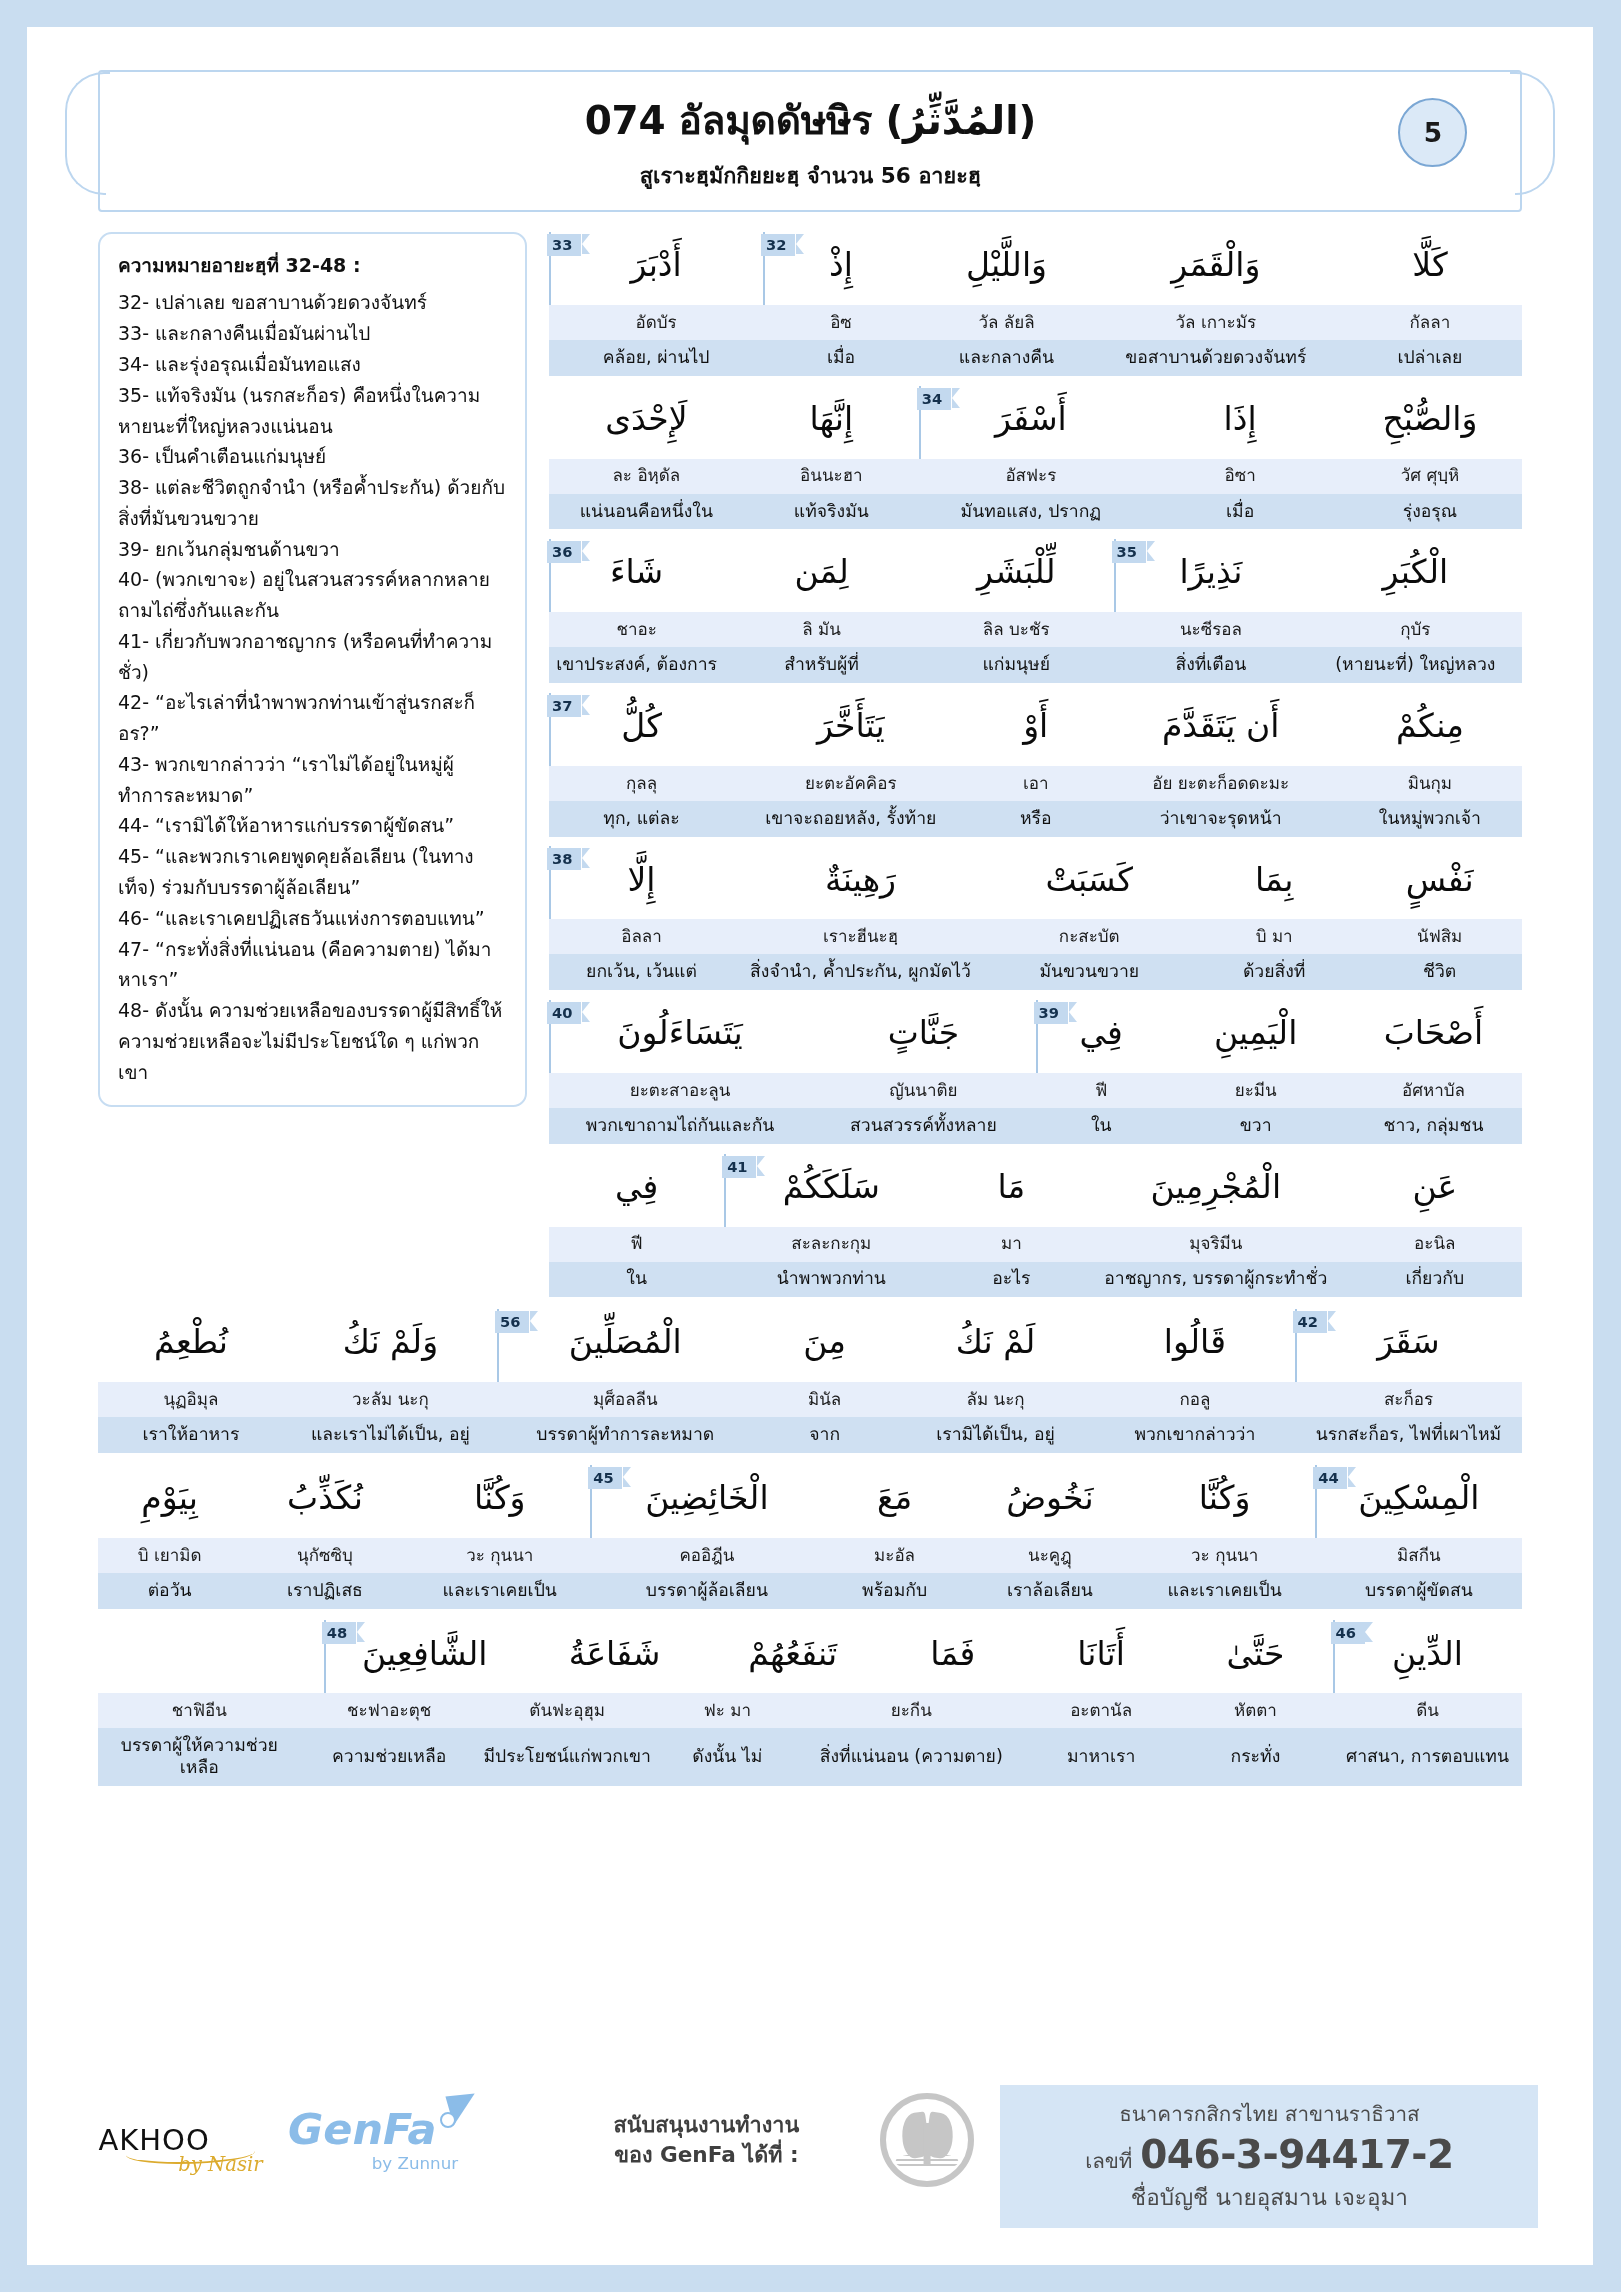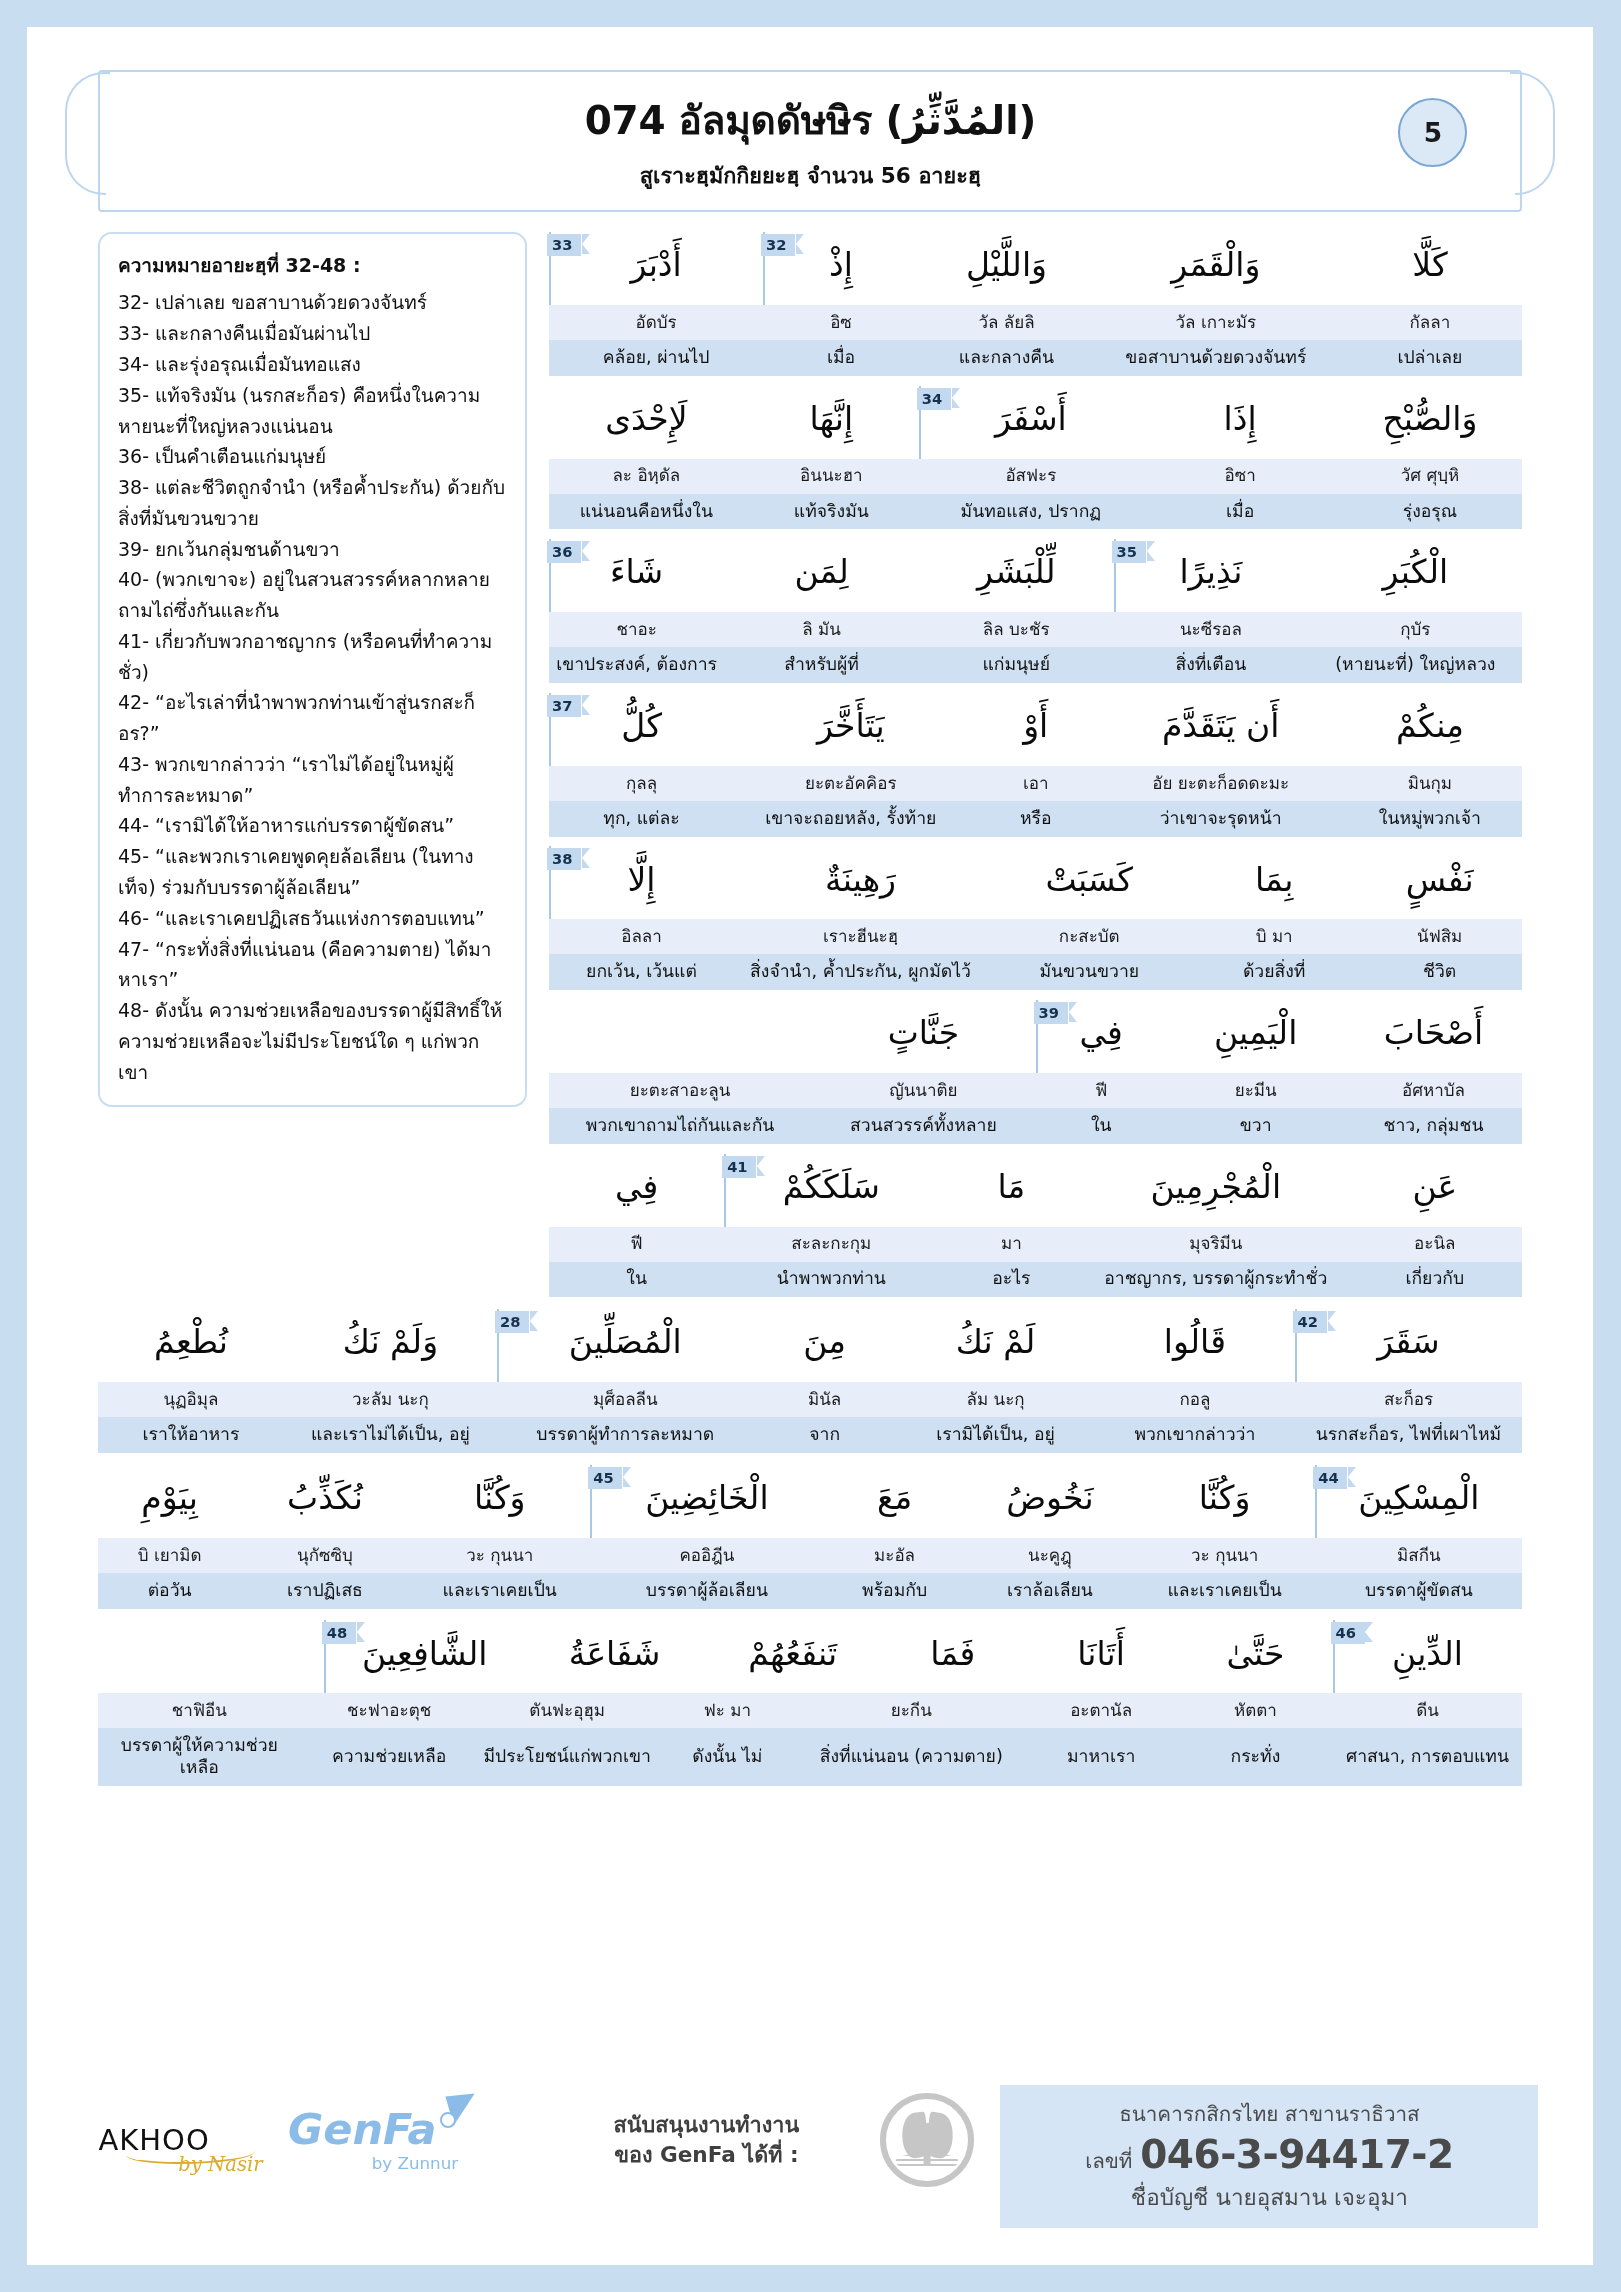--- a/index.html
+++ b/index.html
@@ -502,20 +502,21 @@
               <div class="cell cell-mn" style="flex: 0 0 26%;">สิ่งจำนำ, ค้ำประกัน, ผูกมัดไว้</div>
               <div class="cell cell-mn" style="flex: 0 0 19%;">ยกเว้น, เว้นแต่</div>
             </div>
           </div>
           <div class="wrow">
             <div class="wrow-arabic">
               <div class="cell cell-ar divider-host" style="flex: 0 0 18.2692%;">أَصْحَابَ</div>
               <div class="cell cell-ar divider-host" style="flex: 0 0 18.2692%;">الْيَمِينِ</div>
               <div class="cell cell-ar divider-host" style="flex: 0 0 13.4615%;">فِي<div class="ayah-rule"></div><div class="ayah-flag">39</div></div>
               <div class="cell cell-ar divider-host" style="flex: 0 0 23.0769%;">جَنَّاتٍ</div>
+              <div class="cell cell-ar divider-host" style="flex: 0 0 26.9231%;">يَتَسَاءَلُونَ<div class="ayah-rule"></div><div class="ayah-flag">40</div></div>
             </div>
             <div class="wrow-trans">
               <div class="cell cell-tr" style="flex: 0 0 18.2692%;">อัศหาบัล</div>
               <div class="cell cell-tr" style="flex: 0 0 18.2692%;">ยะมีน</div>
               <div class="cell cell-tr" style="flex: 0 0 13.4615%;">ฟี</div>
               <div class="cell cell-tr" style="flex: 0 0 23.0769%;">ญันนาติย</div>
               <div class="cell cell-tr" style="flex: 0 0 26.9231%;">ยะตะสาอะลูน</div>
             </div>
             <div class="wrow-mean">
               <div class="cell cell-mn" style="flex: 0 0 18.2692%;">ชาว, กลุ่มชน</div>
@@ -551,21 +552,21 @@
         </div>
     </div>
 
     <div class="wide-tables" id="wide-tables">
         <div class="wrow">
           <div class="wrow-arabic">
             <div class="cell cell-ar divider-host" style="flex: 0 0 16%;">سَقَرَ<div class="ayah-rule"></div><div class="ayah-flag">42</div></div>
             <div class="cell cell-ar divider-host" style="flex: 0 0 14%;">قَالُوا</div>
             <div class="cell cell-ar divider-host" style="flex: 0 0 14%;">لَمْ نَكُ</div>
             <div class="cell cell-ar divider-host" style="flex: 0 0 10%;">مِنَ</div>
-            <div class="cell cell-ar divider-host" style="flex: 0 0 18%;">الْمُصَلِّينَ<div class="ayah-rule"></div><div class="ayah-flag">28</div></div>
+            <div class="cell cell-ar divider-host" style="flex: 0 0 18%;">الْمُصَلِّينَ<div class="ayah-rule"></div><div class="ayah-flag">56</div></div>
             <div class="cell cell-ar divider-host" style="flex: 0 0 15%;">وَلَمْ نَكُ</div>
             <div class="cell cell-ar divider-host" style="flex: 0 0 13%;">نُطْعِمُ</div>
           </div>
           <div class="wrow-trans">
             <div class="cell cell-tr" style="flex: 0 0 16%;">สะก็อร</div>
             <div class="cell cell-tr" style="flex: 0 0 14%;">กอลู</div>
             <div class="cell cell-tr" style="flex: 0 0 14%;">ลัม นะกุ</div>
             <div class="cell cell-tr" style="flex: 0 0 10%;">มินัล</div>
             <div class="cell cell-tr" style="flex: 0 0 18%;">มุศ็อลลีน</div>
             <div class="cell cell-tr" style="flex: 0 0 15%;">วะลัม นะกุ</div>

